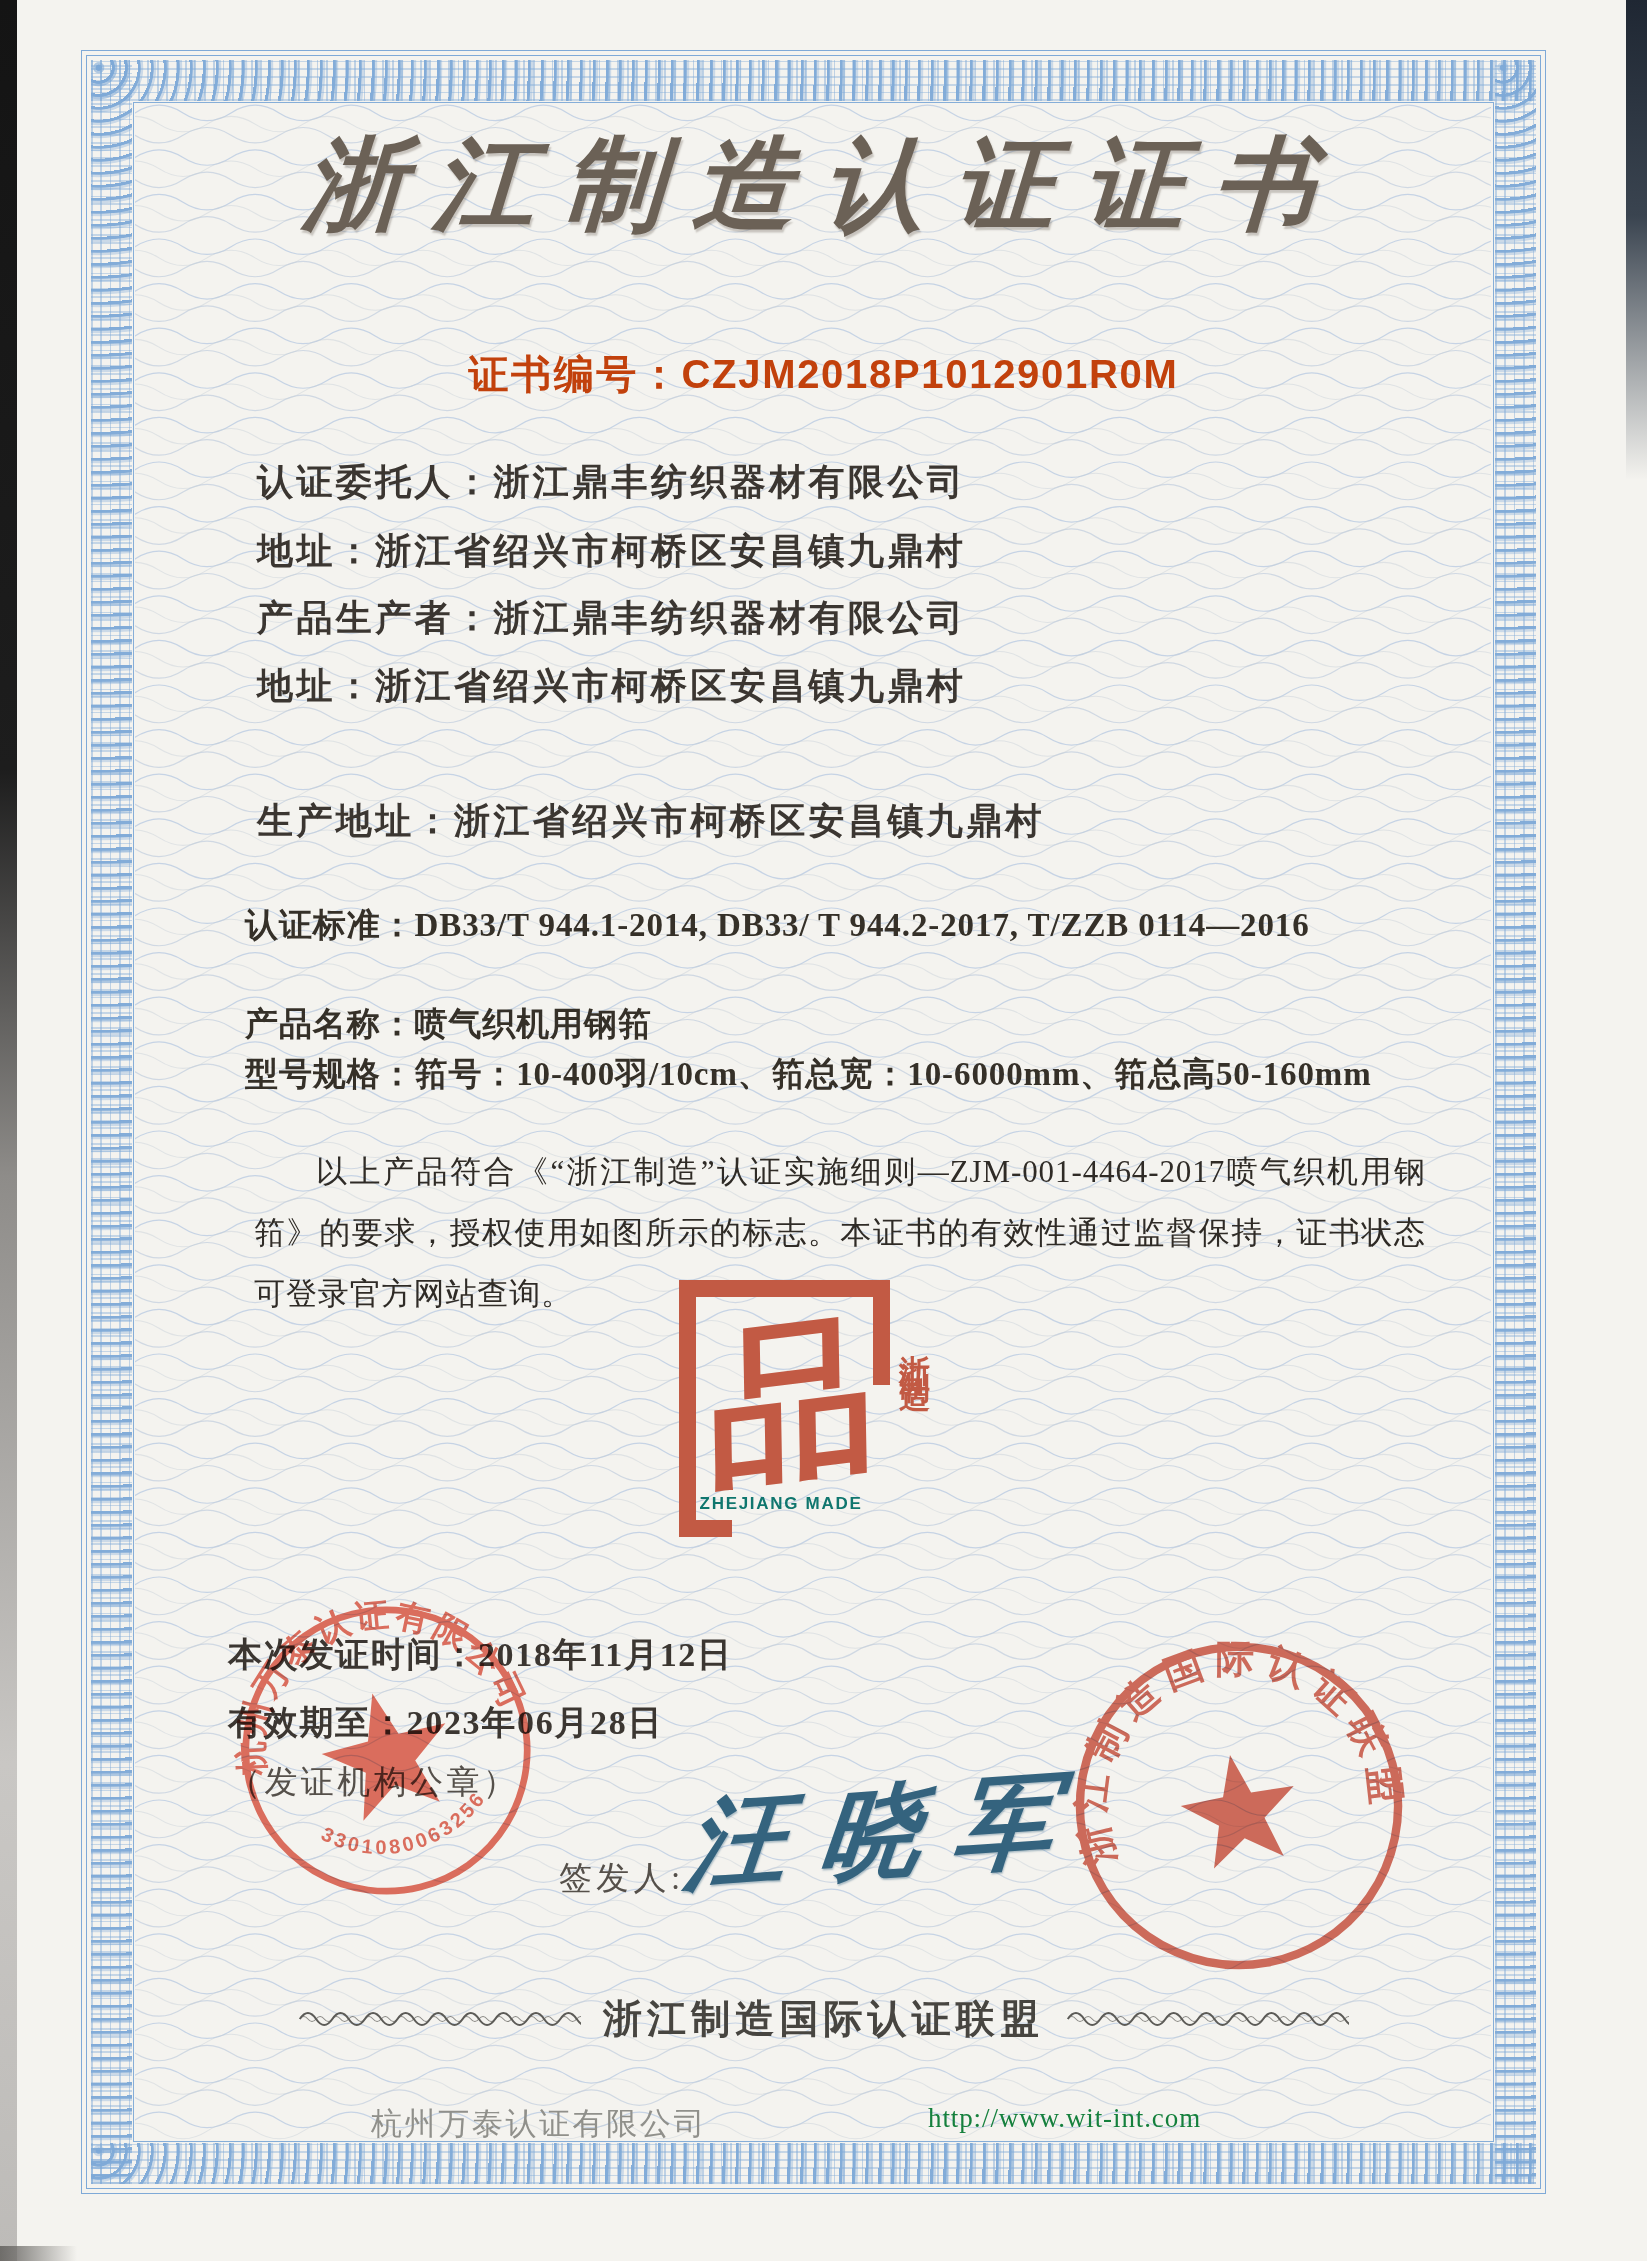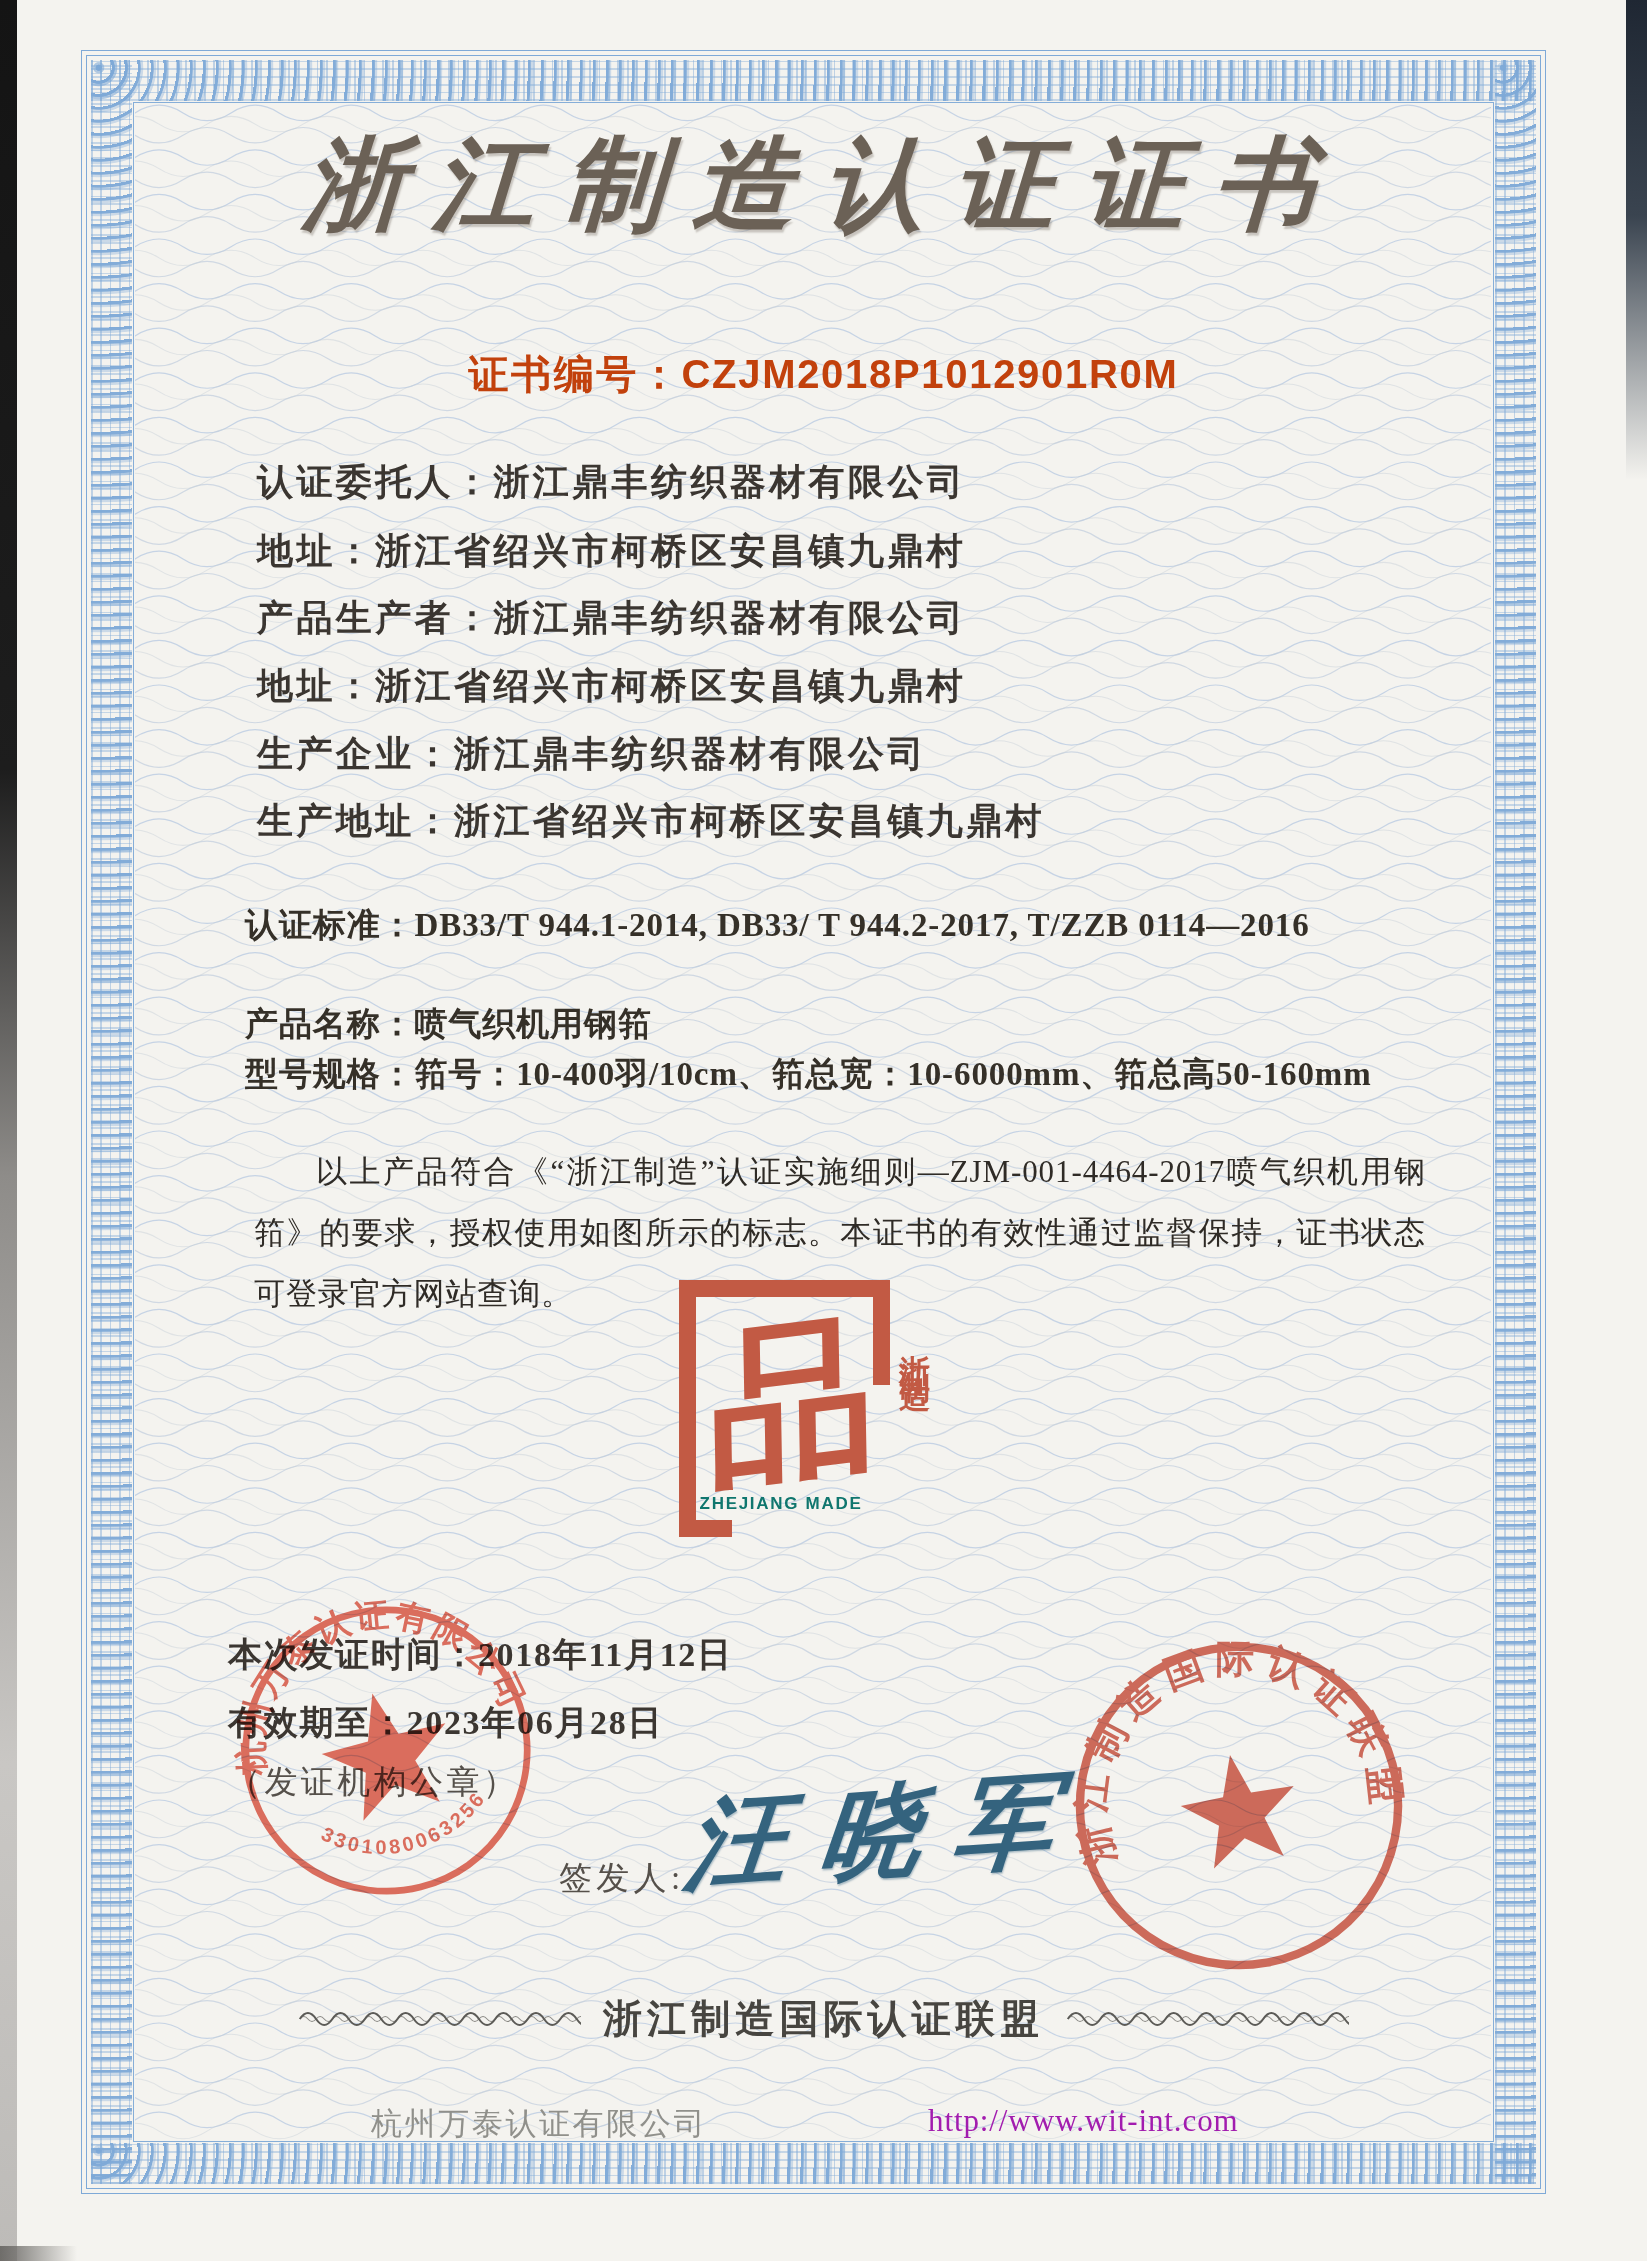--- a/index.html
+++ b/index.html
@@ -73,21 +73,21 @@
   .signature{position:absolute;left:686px;top:1765px;font-size:101px;font-weight:bold;
     font-style:italic;color:#34637e;letter-spacing:33px;transform:rotate(-4deg) skewX(-10deg);
     text-shadow:0.9px 1.7px 1.7px rgba(40,90,120,.35);white-space:nowrap;}
   
   .banner{position:absolute;left:0;top:1992px;width:100%;display:flex;
     align-items:center;justify-content:center;gap:22px;}
   .banner-text{font-size:39px;font-weight:bold;color:#474540;letter-spacing:5.1px;
     white-space:nowrap;}
   .footer-left{position:absolute;left:371px;top:2103px;font-size:31px;color:#90908b;
     letter-spacing:2.6px;}
-  .footer-right{position:absolute;left:928px;top:2103px;font-size:31px;color:#a21caf;
+  .footer-right{position:absolute;left:928px;top:2103px;font-size:27px;color:#15803d;
     letter-spacing:0.9px;font-family:"Liberation Serif","DejaVu Serif",serif;}
 </style>
 </head>
 <body>
 
 <div class="page">
 
   <div class="frame">
     <div class="frame-line2"></div>
     <div class="lace top"></div>
@@ -241,21 +241,20 @@
     <h1 class="cert-title">浙江制造认证证书</h1>
 
     <div class="certno">
       <span>证书编号：</span><span class="num">CZJM2018P1012901R0M</span>
     </div>
 
     <div class="row" style="top:458px"><span>认证委托人：</span><span>浙江鼎丰纺织器材有限公司</span></div>
     <div class="row" style="top:527px"><span>地址：</span><span>浙江省绍兴市柯桥区安昌镇九鼎村</span></div>
     <div class="row" style="top:594px"><span>产品生产者：</span><span>浙江鼎丰纺织器材有限公司</span></div>
     <div class="row" style="top:662px"><span>地址：</span><span>浙江省绍兴市柯桥区安昌镇九鼎村</span></div>
-    <div class="row" style="top:730px"><span>生产企业：</span><span>浙江鼎丰纺织器材有限公司</span></div>
     <div class="row" style="top:797px"><span>生产地址：</span><span>浙江省绍兴市柯桥区安昌镇九鼎村</span></div>
 
     <div class="spec-row" style="top:903px"><span>认证标准：</span><span>DB33/T 944.1-2014, DB33/ T 944.2-2017, T/ZZB 0114—2016</span></div>
     <div class="spec-row" style="top:1002px"><span>产品名称：</span><span>喷气织机用钢筘</span></div>
     <div class="spec-row" style="top:1052px"><span>型号规格：</span><span>筘号：10-400羽/10cm、筘总宽：10-6000mm、筘总高50-160mm</span></div>
 
     <p class="statement">以上产品符合《“浙江制造”认证实施细则—ZJM-001-4464-2017喷气织机用钢筘》的要求，授权使用如图所示的标志。本证书的有效性通过监督保持，证书状态可登录官方网站查询。</p>
 
     <div class="logo">
       <div class="bar topbar"></div>

